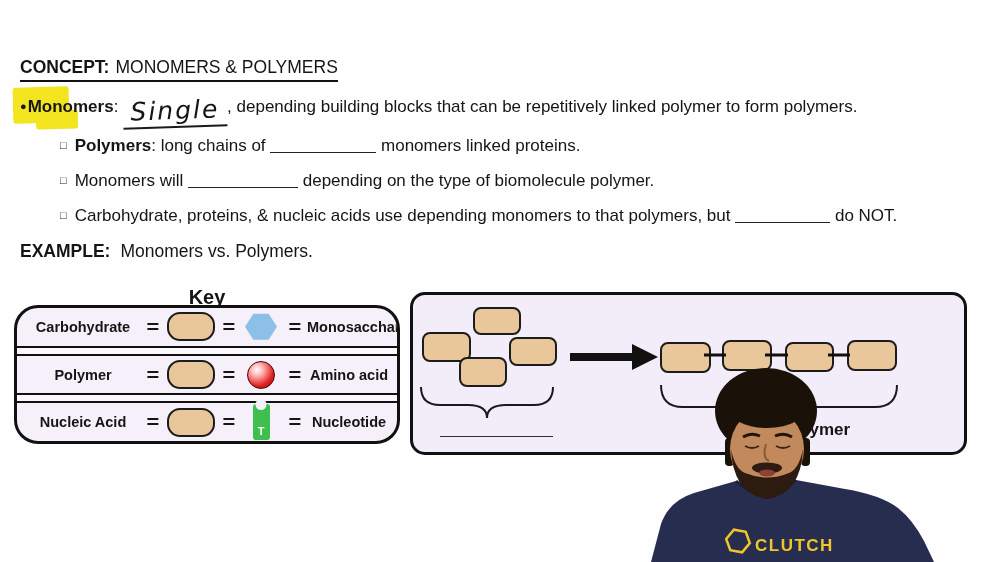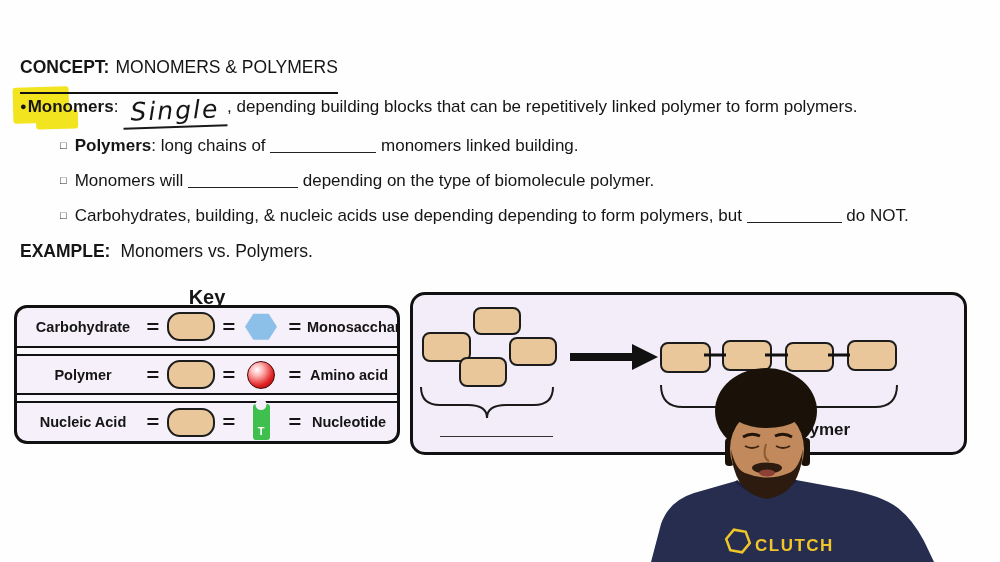--- a/index.html
+++ b/index.html
@@ -5,34 +5,34 @@
   html,body{margin:0;padding:0;}
   body{width:1000px;height:562px;position:relative;overflow:hidden;background:#fefefe;
        font-family:"Liberation Sans",sans-serif;color:#151515;}
   .line{position:absolute;white-space:nowrap;font-size:17px;line-height:22px;z-index:2;}
   .b{font-weight:bold;}
   .i{}
   .dot{font-size:11px;vertical-align:2px;margin-right:1px;}
   .box{font-size:11px;vertical-align:2px;margin-right:8px;color:#222;}
   .blank{display:inline-block;border-bottom:1.7px solid #222;height:15px;vertical-align:-2px;}
   #title{position:absolute;left:20px;top:57px;font-size:17.5px;border-bottom:2px solid #111;
-         padding-bottom:14px;white-space:nowrap;z-index:2;}
+         padding-bottom:2px;white-space:nowrap;z-index:2;}
   #title .t2{margin-left:6px;}
   .hl{position:absolute;background:#f2e41f;z-index:1;border-radius:3px;transform:rotate(-1.5deg);}
   #hl1{left:13px;top:87px;width:56px;height:36px;}
   #hl2{left:36px;top:110px;width:42px;height:19px;}
   .hand{display:inline-block;width:104px;height:28px;line-height:26px;text-align:center;
         border-bottom:2px solid #1a1a1a;font-family:"DejaVu Sans",sans-serif;font-style:italic;
         font-size:25px;letter-spacing:2px;vertical-align:-7px;transform:rotate(-2deg);}
   #ex{position:absolute;left:20px;top:241px;font-size:17.5px;white-space:nowrap;z-index:2;}
   #ex .t2{margin-left:10px;font-weight:normal;}
   #key-title{position:absolute;left:14px;top:274px;width:386px;text-align:center;
              font-size:20px;font-weight:bold;z-index:2;margin-top:12px;}
   #key{position:absolute;left:14px;top:305px;width:386px;height:139px;box-sizing:border-box;
-       border:3px solid #111;border-radius:13px;background:#f5f0f9;z-index:2;
+       border:3px solid #111;border-radius:24px;background:#f5f0f9;z-index:2;
        display:flex;flex-direction:column;overflow:hidden;}
   .key-row{flex:1;display:grid;grid-template-columns:120px 20px 56px 20px 44px 24px 1fr;
            align-items:center;padding:0 6px;}
   .key-divider{height:6px;border-top:2.5px solid #111;border-bottom:2.5px solid #111;background:#fbf8fd;}
   .kcat{font-weight:bold;font-size:14.5px;text-align:center;}
   .kmon{font-weight:bold;font-size:14.5px;text-align:center;}
   .keq{font-weight:bold;font-size:19px;text-align:center;transform:scaleX(1.15);}
   .oval{width:44px;height:25px;border-radius:13px;background:#e9c79b;border:2px solid #1c1c1c;margin:0 auto;}
   .hex{width:32px;height:27px;background:#8cc0e8;margin:0 auto;
        clip-path:polygon(26% 2%,74% 2%,100% 50%,74% 98%,26% 98%,0 50%);}
@@ -68,29 +68,29 @@
 
 <div class="hl" id="hl1"></div>
 <div class="hl" id="hl2"></div>
 
 <div class="line" style="left:20px;top:95px;">
   <span class="dot">●</span><span class="b">Monomers</span><span>:</span>
   <span class="hand">Single</span><span>, depending </span><span class="i">building blocks</span><span> that can be repetitively linked polymer to form </span><span class="i">polymers</span><span>.</span>
 </div>
 
 <div class="line" style="left:60px;top:134px;">
-  <span class="box">□</span><span class="b">Polymers</span><span>: </span><span class="i">long</span><span> chains of </span><span class="blank" style="width:106px;"></span><span> monomers </span><span class="i">linked building</span><span>.</span>
+  <span class="box">□</span><span class="b">Polymers</span><span>: </span><span class="i">long</span><span> chains of </span><span class="blank" style="width:106px;"></span><span> monomers </span><span class="i">linked proteins</span><span>.</span>
 </div>
 
 <div class="line" style="left:60px;top:169px;">
   <span class="box">□</span><span>Monomers will </span><span class="blank" style="width:110px;"></span><span> depending on the type of biomolecule polymer.</span>
 </div>
 
 <div class="line" style="left:60px;top:204px;">
-  <span class="box">□</span><span class="i">Carbohydrates, building</span><span>, &amp; </span><span class="i">nucleic acids</span><span> use </span><span class="i">depending</span><span> depending to form polymers, but </span><span class="blank" style="width:95px;"></span><span> do NOT.</span>
+  <span class="box">□</span><span class="i">Carbohydrate, proteins</span><span>, &amp; </span><span class="i">nucleic acids</span><span> use </span><span class="i">depending</span><span> monomers to that polymers, but </span><span class="blank" style="width:95px;"></span><span> do NOT.</span>
 </div>
 
 <div id="ex">
   <span class="b">EXAMPLE:</span><span class="t2">Monomers vs. Polymers.</span>
 </div>
 
 <div id="key-title">Key</div>
 <div id="key">
   <div class="key-row">
     <span class="kcat">Carbohydrate</span>

